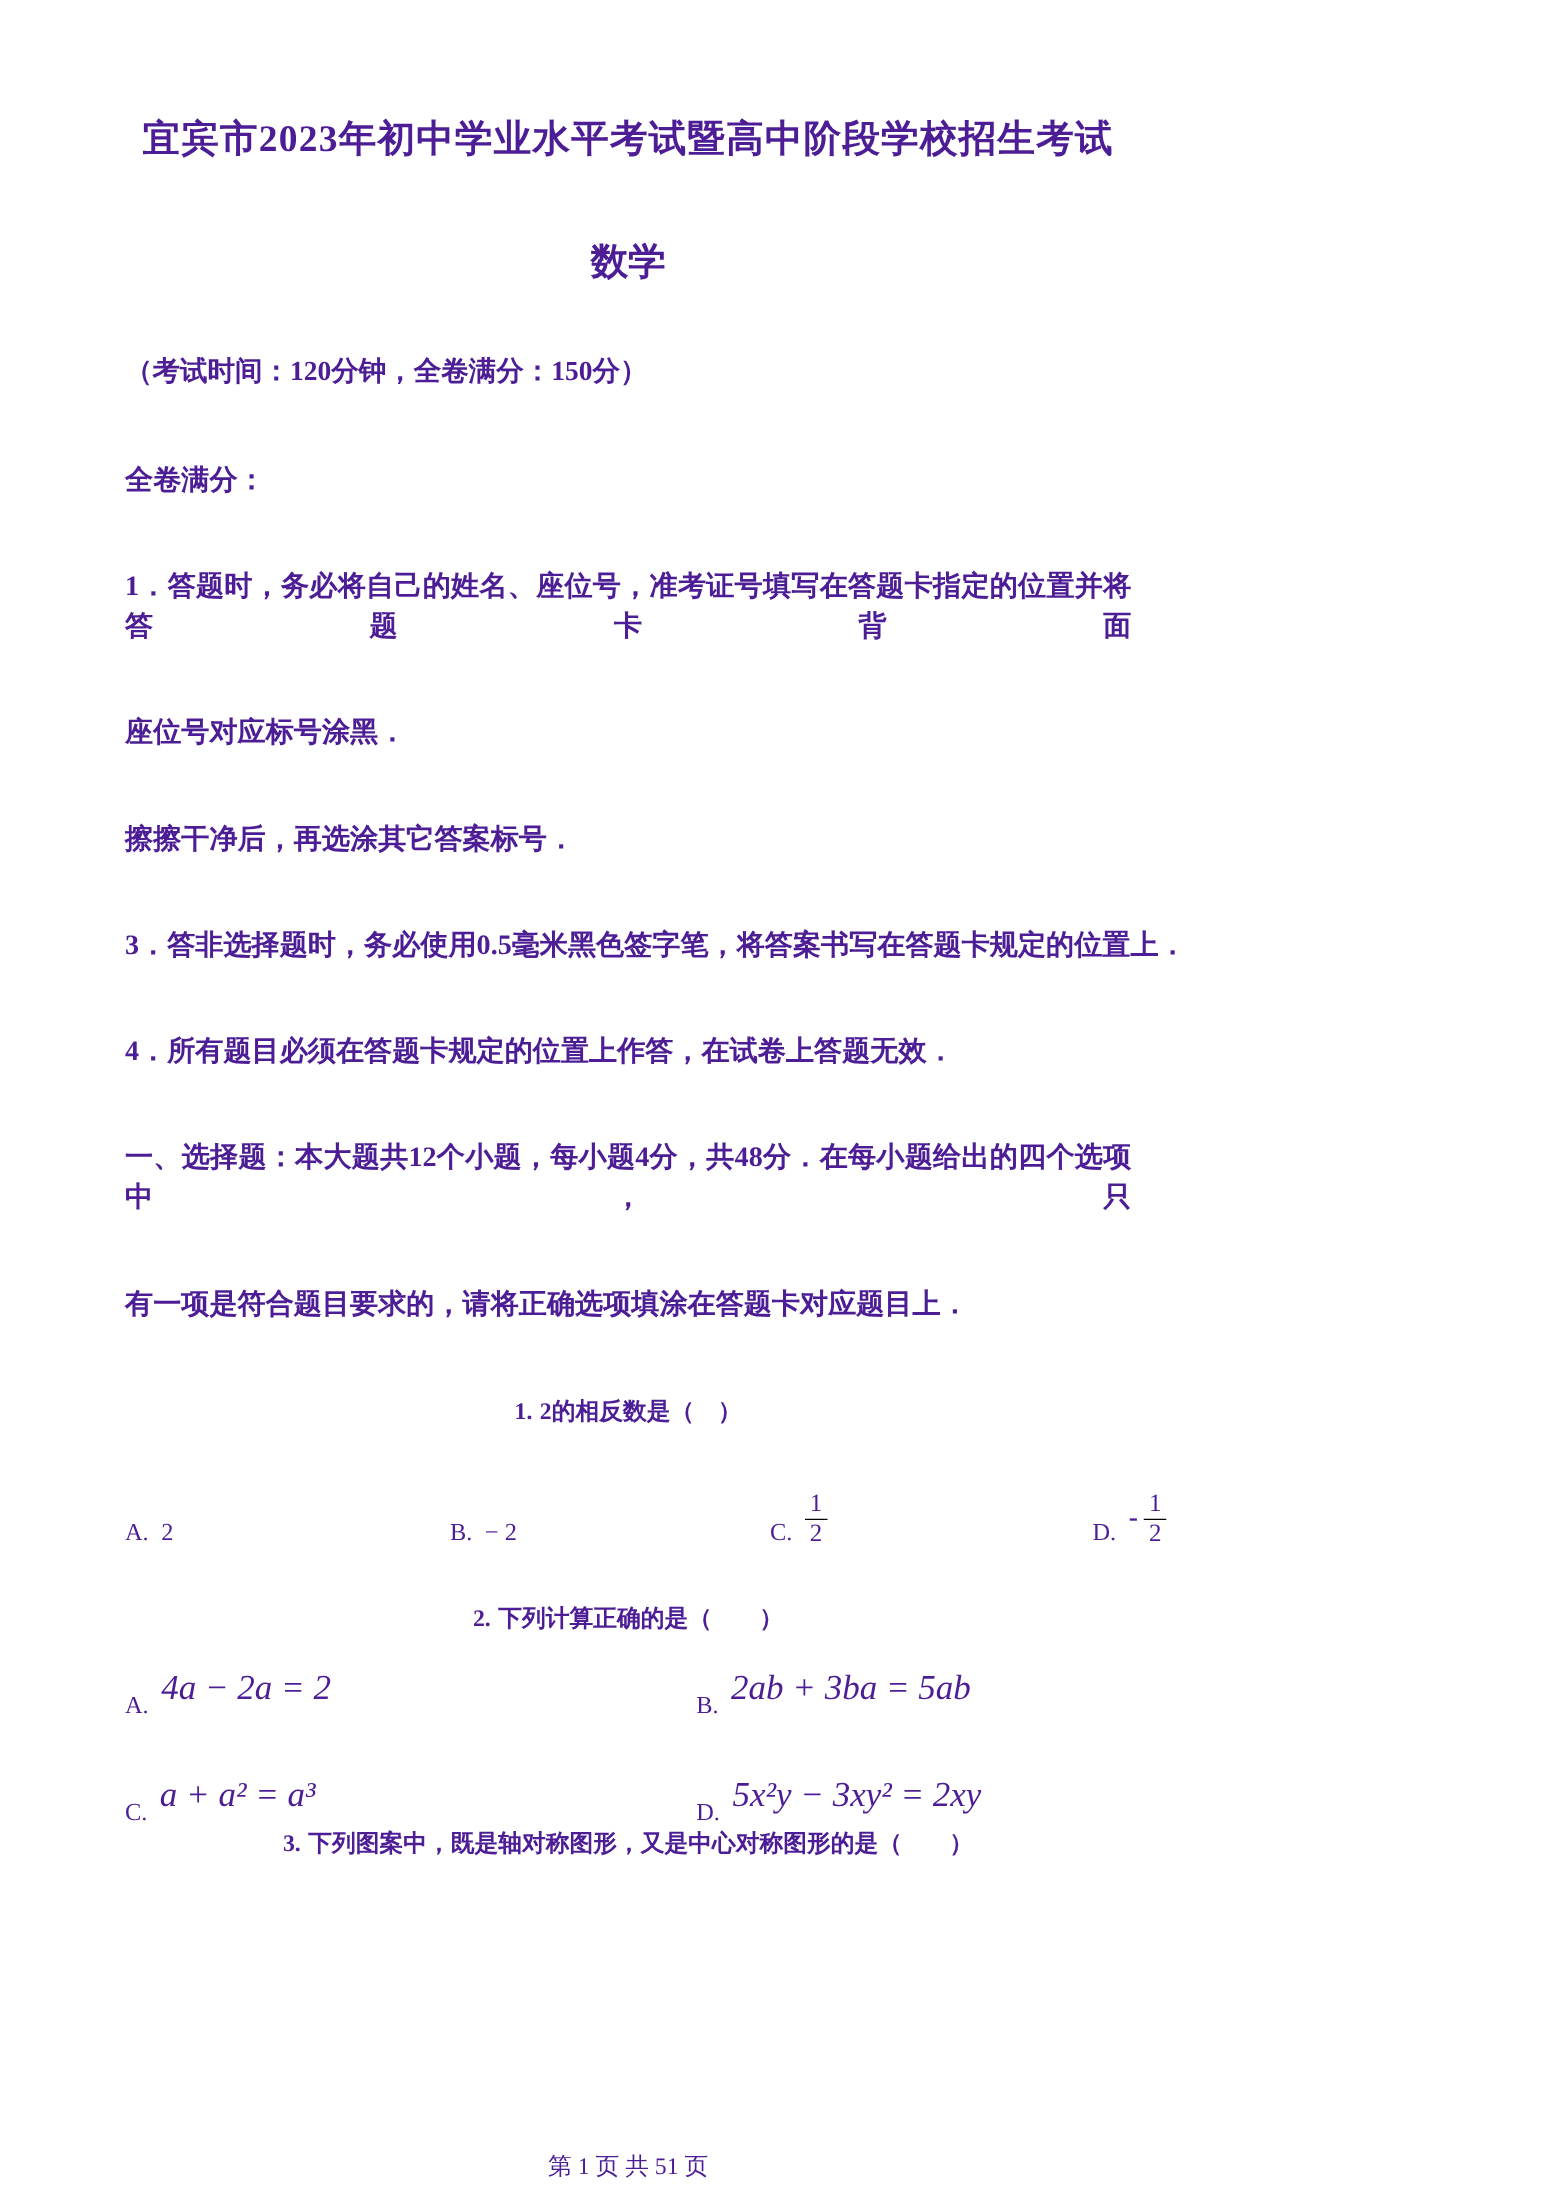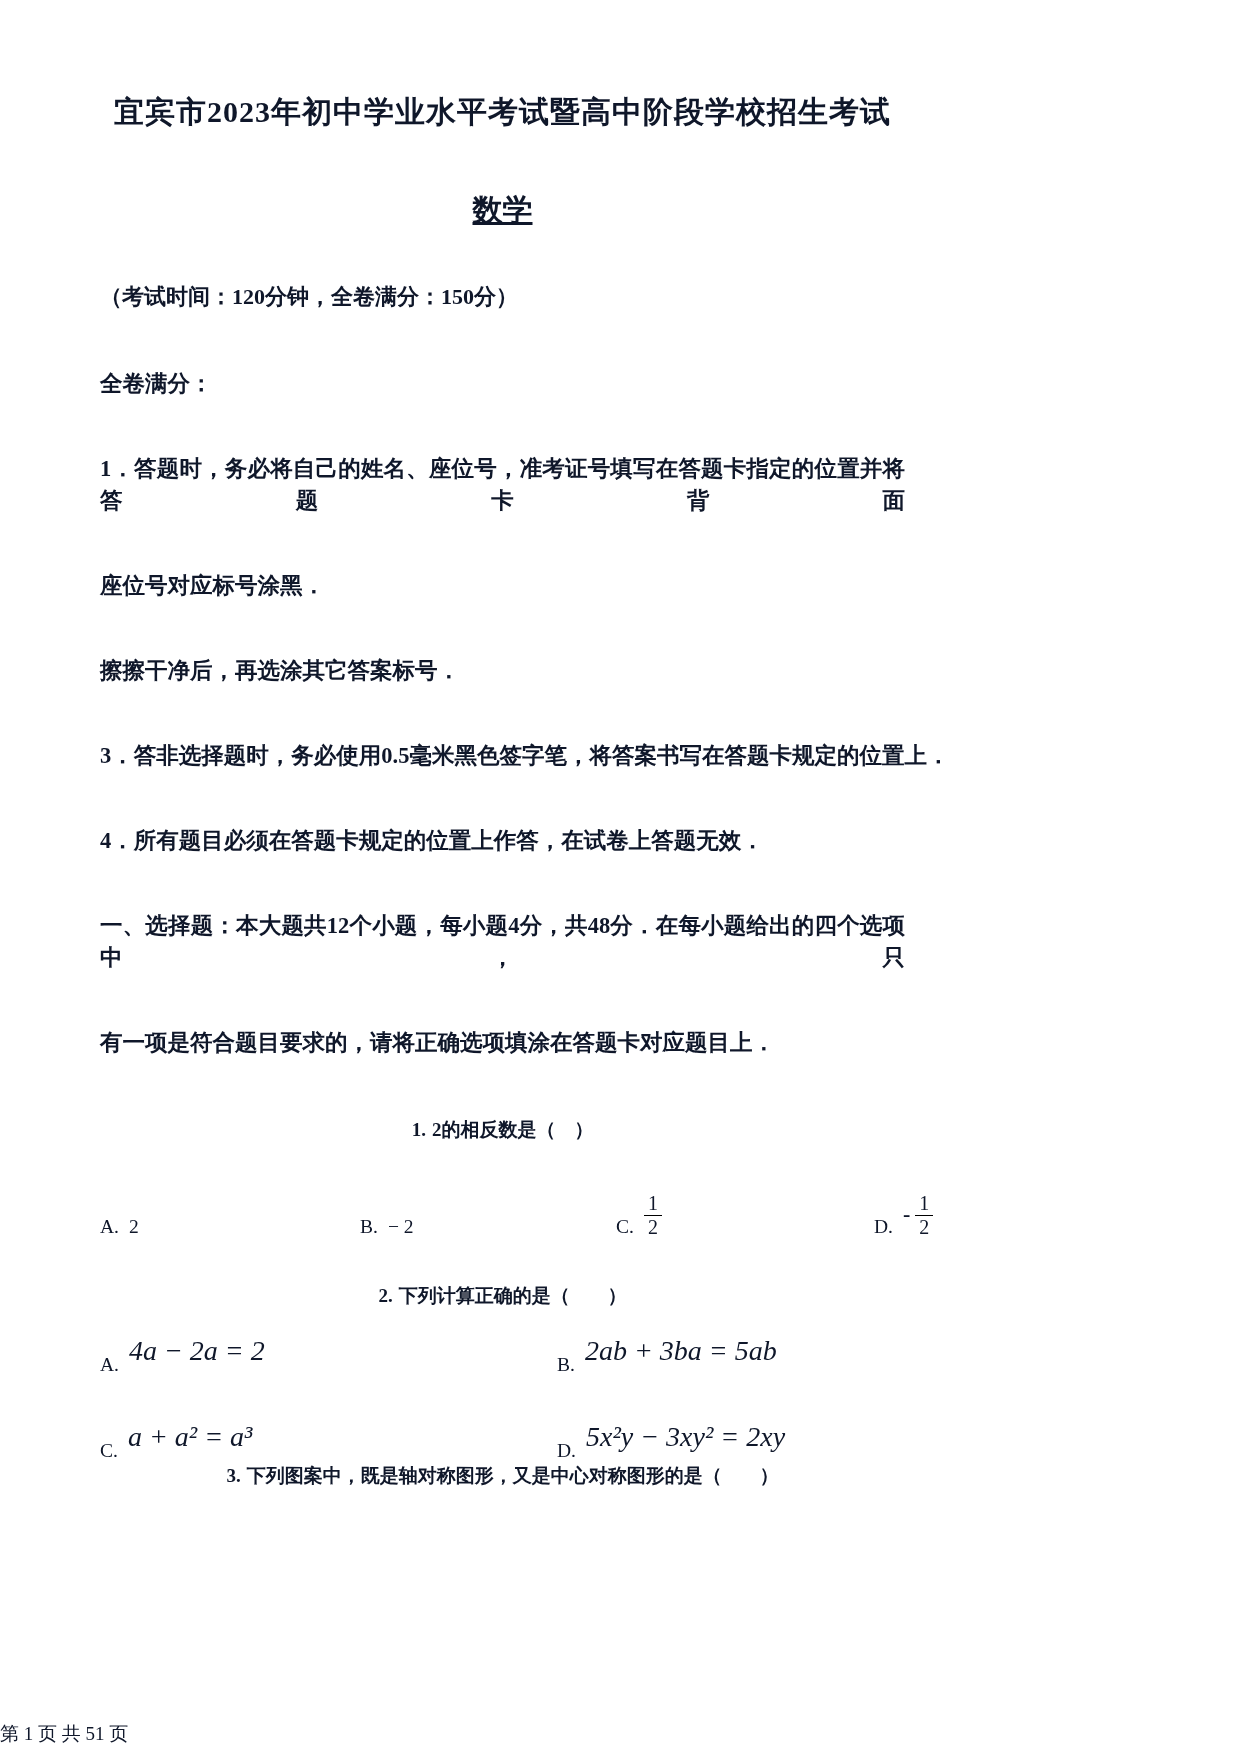--- a/index.html
+++ b/index.html
@@ -1,41 +1,40 @@
 <!DOCTYPE html>
 <html><head>
 <meta charset="utf-8">
 <style>
   html, body { margin: 0; padding: 0; background: #ffffff; }
   .page {
     position: relative;
     width: 1005px;
     height: 1754px;
     background: #ffffff;
-    color: #0f172a;
+    color: #4c1d95;
     font-family: "Liberation Serif", "DejaVu Serif", serif;
     overflow: hidden;
   }
   .content { padding: 0 100px; }
 
   .title {
     margin-top: 92px;
     text-align: center;
     font-size: 30px;
     font-weight: bold;
     line-height: 40px;
     letter-spacing: 1px;
   }
   .subject {
     margin-top: 58px;
     text-align: center;
     font-size: 30px;
     font-weight: bold;
     line-height: 40px;
-    text-decoration: underline;
   }
   .exam-info {
     margin-top: 52px;
     text-align: left;
     font-size: 22px;
     font-weight: bold;
     line-height: 30px;
   }
 
   .b-line {
@@ -106,20 +105,21 @@
     transform: translateY(-14px);
     white-space: nowrap;
   }
   .q3-text { }
 
   .footer {
     position: absolute;
     top: 1722px;
     left: 0;
     width: 100%;
+    text-align: center;
     font-size: 19px;
     line-height: 24px;
   }
 </style>
 </head>
 <body>
 
 <div class="page">
   <div class="content">
 

